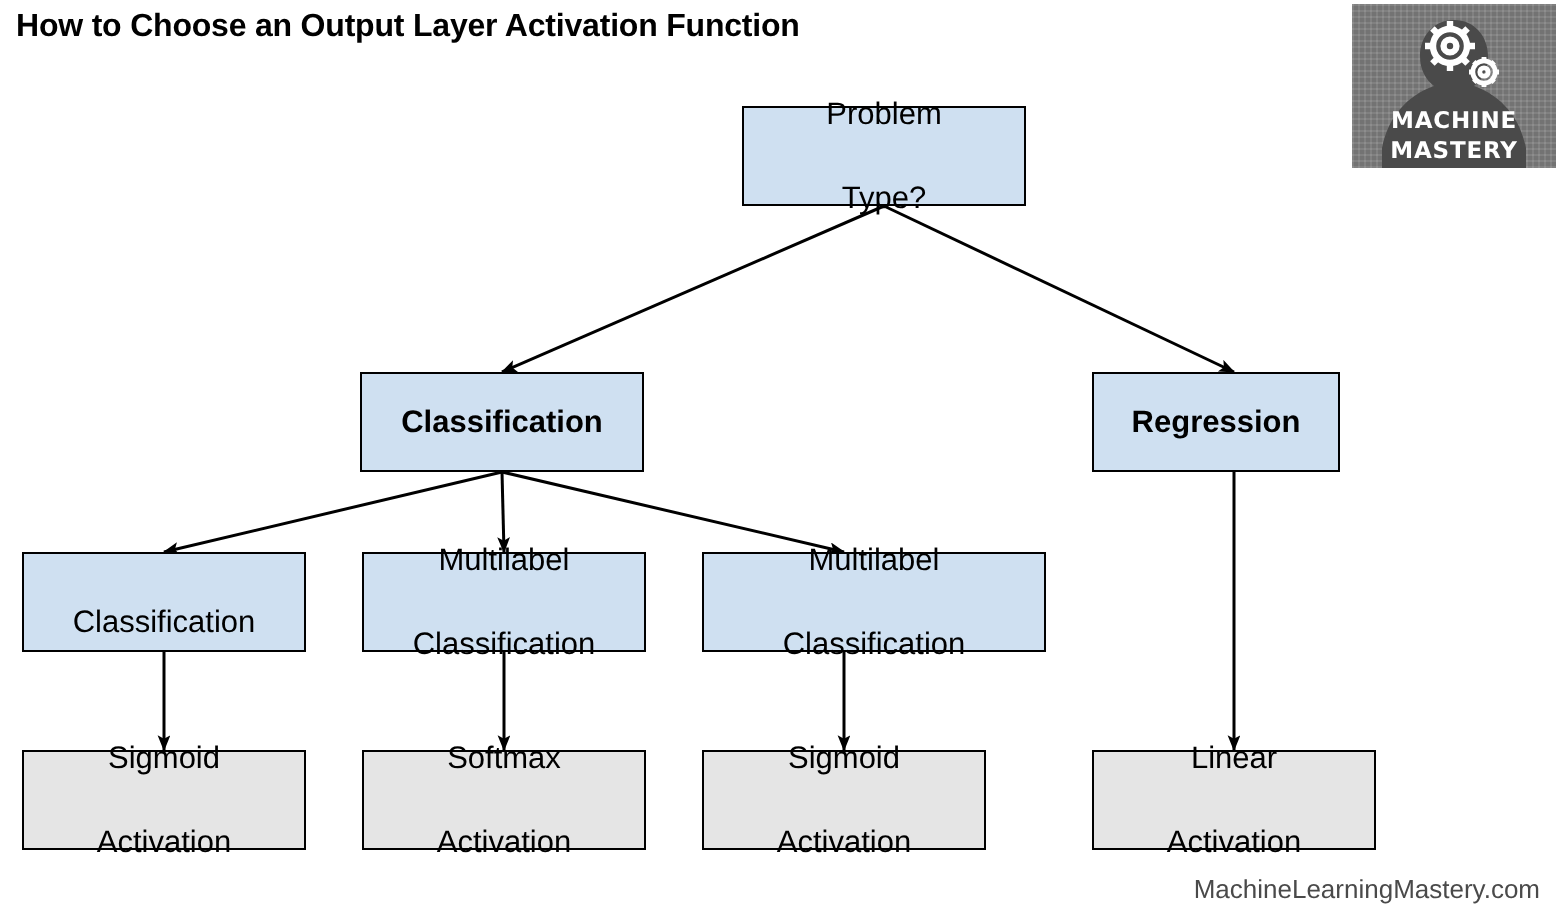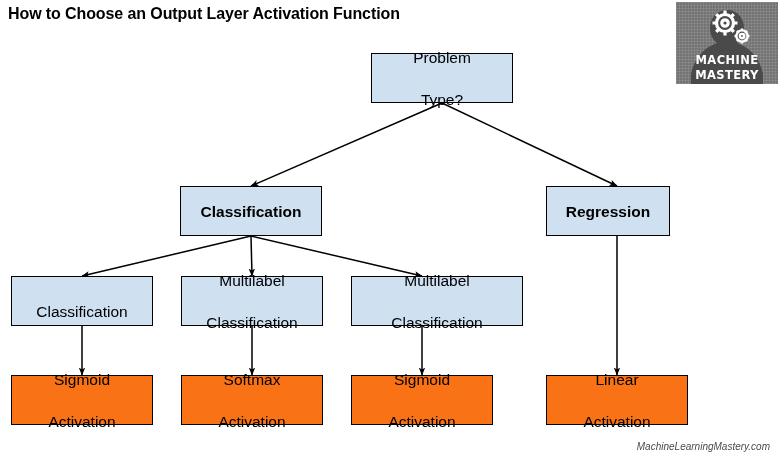--- a/index.html
+++ b/index.html
@@ -50,30 +50,30 @@
     box-sizing:border-box;
     border:1.5px solid #000000;
     display:flex;align-items:center;justify-content:center;
     text-align:center;
     font-size:15.5px;
     line-height:21px;
     color:#000000;
     z-index:2;
   }
   .node.blue{background:#cfe0f1;}
-  .node.white{background:#f97316;}
+  .node.white{background:#e5e5e5;}
   .node.bold{font-weight:bold;}
   .node span{display:block;width:100%;}
 
   
   #edges{position:absolute;left:0;top:0;width:780px;height:462px;z-index:1;}
 
   .footer{
     position:absolute;right:10px;bottom:10px;
-    font-size:10px;color:#4a4a4a;font-style:italic;
+    font-size:13px;color:#4a4a4a;
   }
 </style>
 </head>
 <body>
 
 <div id="stage">
 
   <div class="title">How to Choose an Output Layer Activation Function</div>
 
   <div class="logo">

